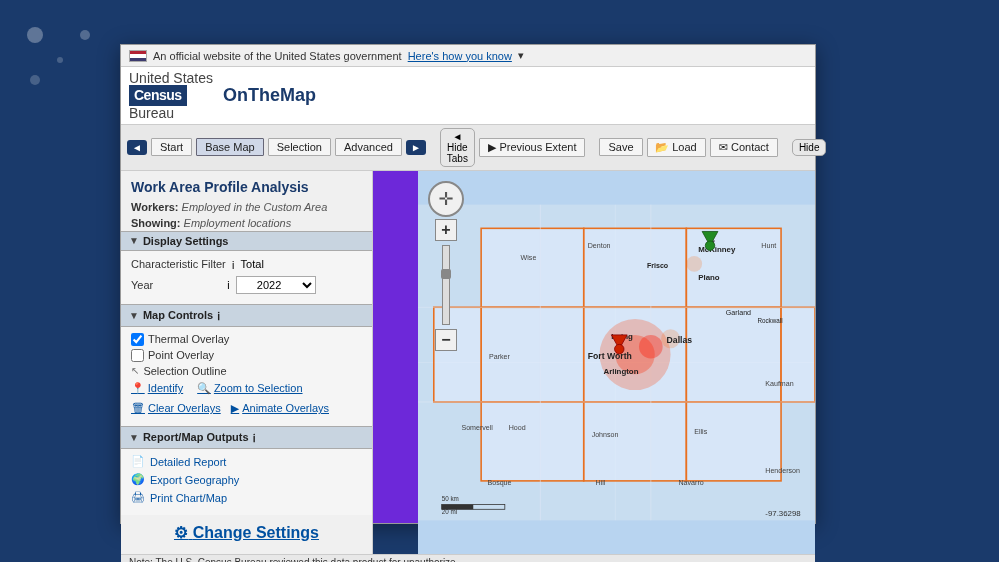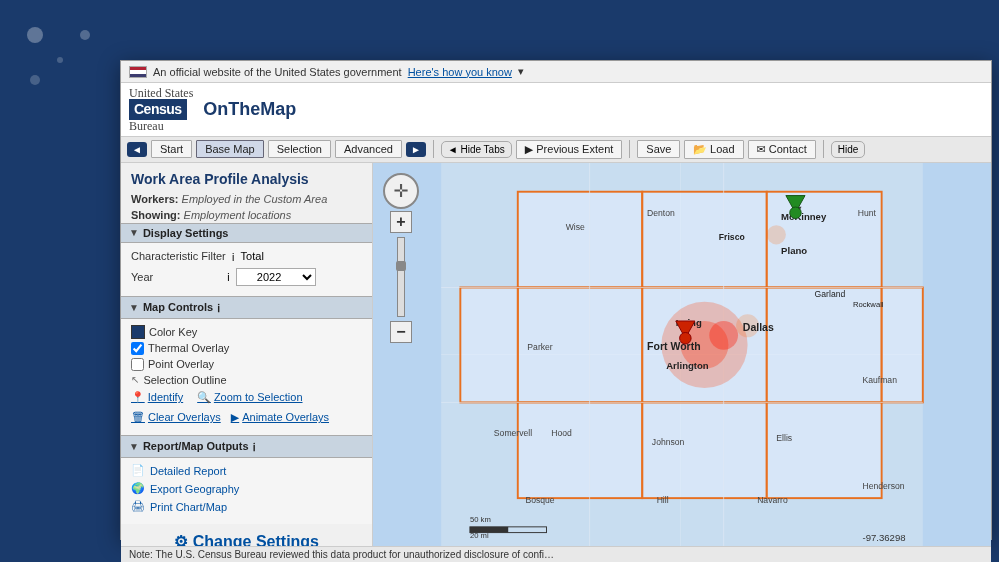--- a/index.html
+++ b/index.html
@@ -16,23 +16,23 @@
     
     .bg-dots {
       position: absolute;
       inset: 0;
       pointer-events: none;
     }
 
     
     .browser-window {
       position: absolute;
-      top: 60px;
+      top: 44px;
       left: 120px;
-      width: 872px;
+      width: 696px;
       height: 480px;
       background: #6d28d9;
       border: 1px solid #999;
       box-shadow: 0 4px 20px rgba(0,0,0,0.4);
     }
 
     
     .gov-banner {
       background: #f0f0f0;
       border-bottom: 1px solid #ccc;
@@ -64,24 +64,23 @@
       display: flex;
       align-items: center;
       gap: 10px;
     }
     .census-logo {
       display: flex;
       flex-direction: column;
       align-items: flex-start;
     }
     .census-logo-text {
-      font-size: 12px;
+      font-size: 14px;
       color: #444;
       line-height: 1;
-      font-family: Liberation Serif, serif;
     }
     .census-logo-box {
       background: #1a3a6b;
       color: #fff;
       font-size: 14px;
       font-weight: bold;
       padding: 2px 5px;
       letter-spacing: -0.5px;
       line-height: 1.2;
     }
@@ -122,20 +121,21 @@
       border-radius: 3px;
       padding: 2px 5px;
       font-size: 10px;
       cursor: pointer;
     }
 
     
     .main-content {
       display: flex;
       height: calc(100% - 95px);
+      gap: 45px;
     }
 
     
     .sidebar {
       width: 252px;
       min-width: 252px;
       background: #f0f0f0;
       border-right: 1px solid #ccc;
       overflow-y: auto;
       font-size: 11px;
@@ -497,24 +497,20 @@
         </div>
       </div>
 
       <div class="section-header">
         <span class="section-arrow">▼</span>
         <span>Map Controls</span>
         <span>ℹ</span>
       </div>
       <div class="section-content">
         <div class="map-control-row">
-          <span class="color-swatch"></span>
-          <span class="control-label">Color Key</span>
-        </div>
-        <div class="map-control-row">
           <input type="checkbox" class="checkbox-input" checked="" style="">
           <span class="control-label">Thermal Overlay</span>
         </div>
         <div class="map-control-row">
           <input type="checkbox" class="checkbox-input" style="">
           <span class="control-label">Point Overlay</span>
         </div>
         <div class="map-control-row">
           <span style="font-size:10px;color:#666;cursor:pointer;">↖</span>
           <span class="control-label">Selection Outline</span>

